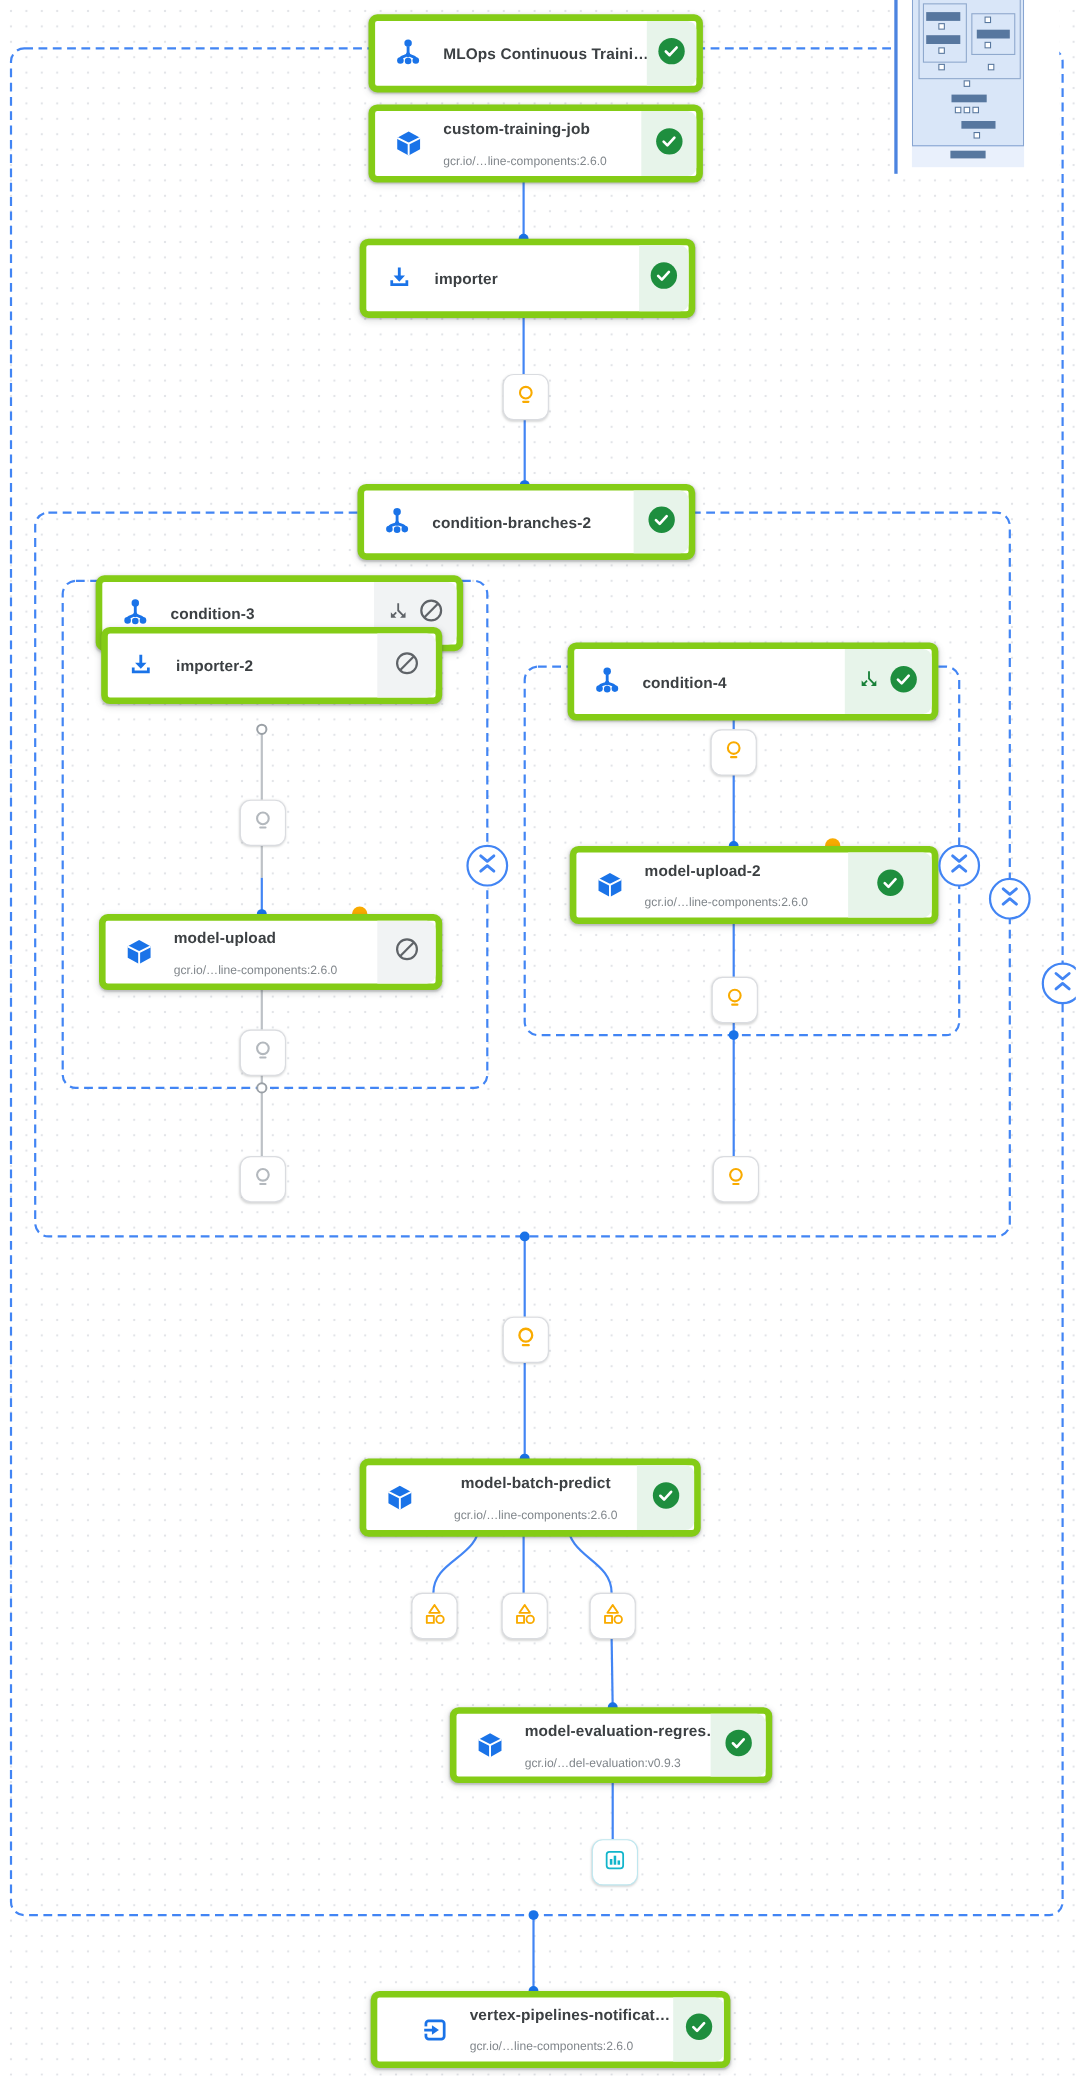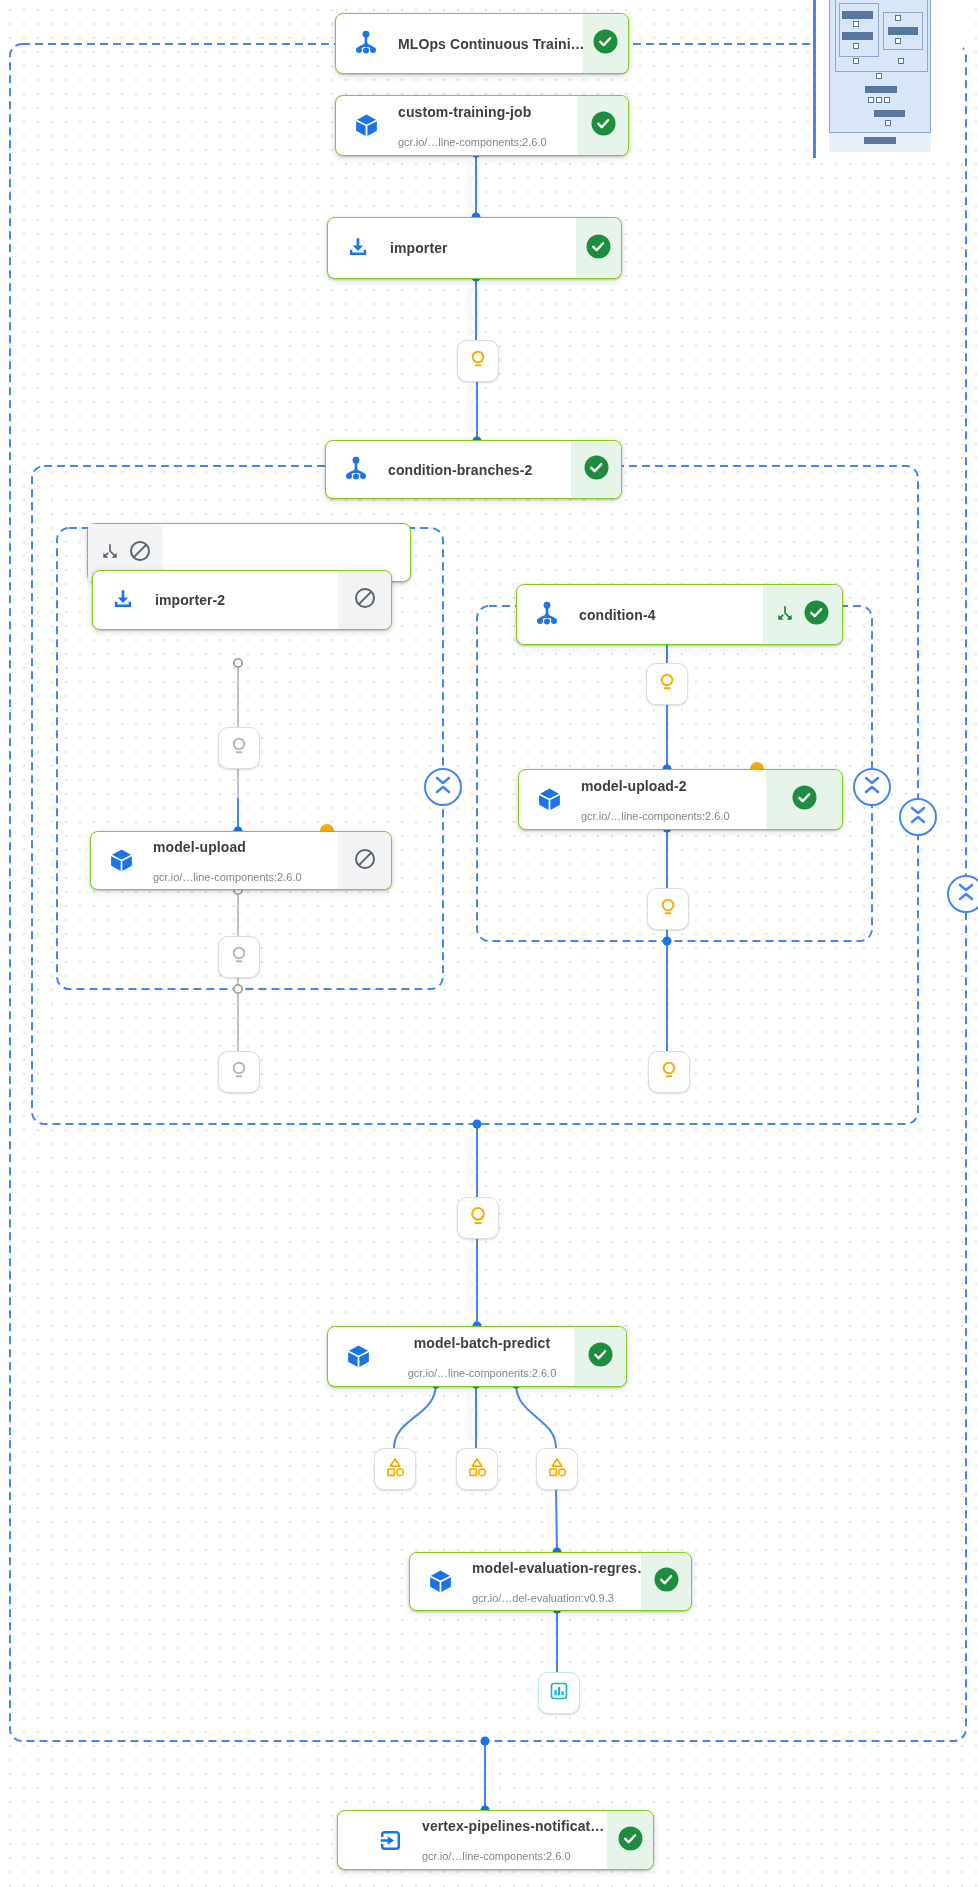--- a/index.html
+++ b/index.html
@@ -6,21 +6,21 @@
   body{
     width:978px;height:1887px;position:relative;overflow:hidden;
     background:#ffffff;
     background-image:radial-gradient(#e2e4e8 1.1px, transparent 1.4px);
     background-size:14px 14px;background-position:3px 3px;
     font-family:"Liberation Sans", sans-serif;
   }
   svg.layer{position:absolute;left:0;top:0;z-index:1;pointer-events:none;}
   .node{
     position:absolute;z-index:2;display:flex;align-items:stretch;
-    background:#fff;border:1px solid #84cc16;border-radius:8px;
+    background:#fff;border:6px solid #84cc16;border-radius:8px;
     box-shadow:0 1px 2px rgba(60,64,67,.28), 0 2px 6px 1px rgba(60,64,67,.12);
   }
   .node-main{display:flex;align-items:center;flex:1;min-width:0;padding-left:14px;}
   .node-icon{width:32px;display:flex;align-items:center;justify-content:center;flex:0 0 32px;margin-right:16px;}
   .node-text{flex:1;min-width:0;}
   .node-title{font-size:14px;font-weight:700;color:#3c4043;white-space:nowrap;overflow:hidden;letter-spacing:.1px;}
   .node-sub{font-size:11px;color:#80868b;white-space:nowrap;overflow:hidden;margin-top:16px;}
   .status{display:flex;align-items:center;justify-content:center;gap:8px;border-radius:0 8px 8px 0;flex:0 0 auto;}
   .status.green{background:#e7f4ea;}
   .status.gray{background:#f1f3f4;}
@@ -206,20 +206,40 @@
   </div>
   <div class="status green" style="width:50px;">
     <span><svg width="27" height="27" viewBox="0 0 27 27">
           <circle cx="13.5" cy="13.5" r="12" fill="#1e8e3e"></circle>
           <path d="M8.3 13.8l3.4 3.4 6.4-7" stroke="#fff" stroke-width="2.4" fill="none" stroke-linecap="round" stroke-linejoin="round"></path>
         </svg></span>
   </div>
 </div>
 
 <div class="node" style="left:87px;top:523px;width:322px;height:57px;">
+  <div class="node-main">
+    <span class="node-icon">
+      <svg width="30" height="27" viewBox="0 0 30 27">
+          <g stroke="#1a73e8" stroke-width="2.6" fill="none">
+            <path d="M15 7v10"></path>
+            <path d="M15 13c0 4-7 2.5-7 6"></path>
+            <path d="M15 13c0 4 7 2.5 7 6"></path>
+          </g>
+          <g fill="#1a73e8">
+            <circle cx="15" cy="4.2" r="3.4"></circle>
+            <circle cx="8" cy="20" r="3"></circle>
+            <circle cx="15" cy="20.5" r="3"></circle>
+            <circle cx="22" cy="20" r="3"></circle>
+          </g>
+        </svg>
+    </span>
+    <div class="node-text">
+        <div class="node-title">condition-3</div>
+      </div>
+  </div>
   <div class="status gray" style="width:75px;">
     <span><svg width="20" height="20" viewBox="0 0 24 24" style="transform:rotate(180deg)">
           <path fill="#5f6368" d="M14 4l2.29 2.29-2.88 2.88 1.42 1.42 2.88-2.88L20 10V4zM10 4H4v6l2.29-2.29 4.71 4.7V20h2v-8.41l-5.29-5.3z"></path>
         </svg></span>
     <span><svg width="24" height="24" viewBox="0 0 24 24">
           <circle cx="12" cy="12" r="9" fill="none" stroke="#5f6368" stroke-width="2"></circle>
           <line x1="5.9" y1="18.1" x2="18.1" y2="5.9" stroke="#5f6368" stroke-width="2"></line>
         </svg></span>
   </div>
 </div>

